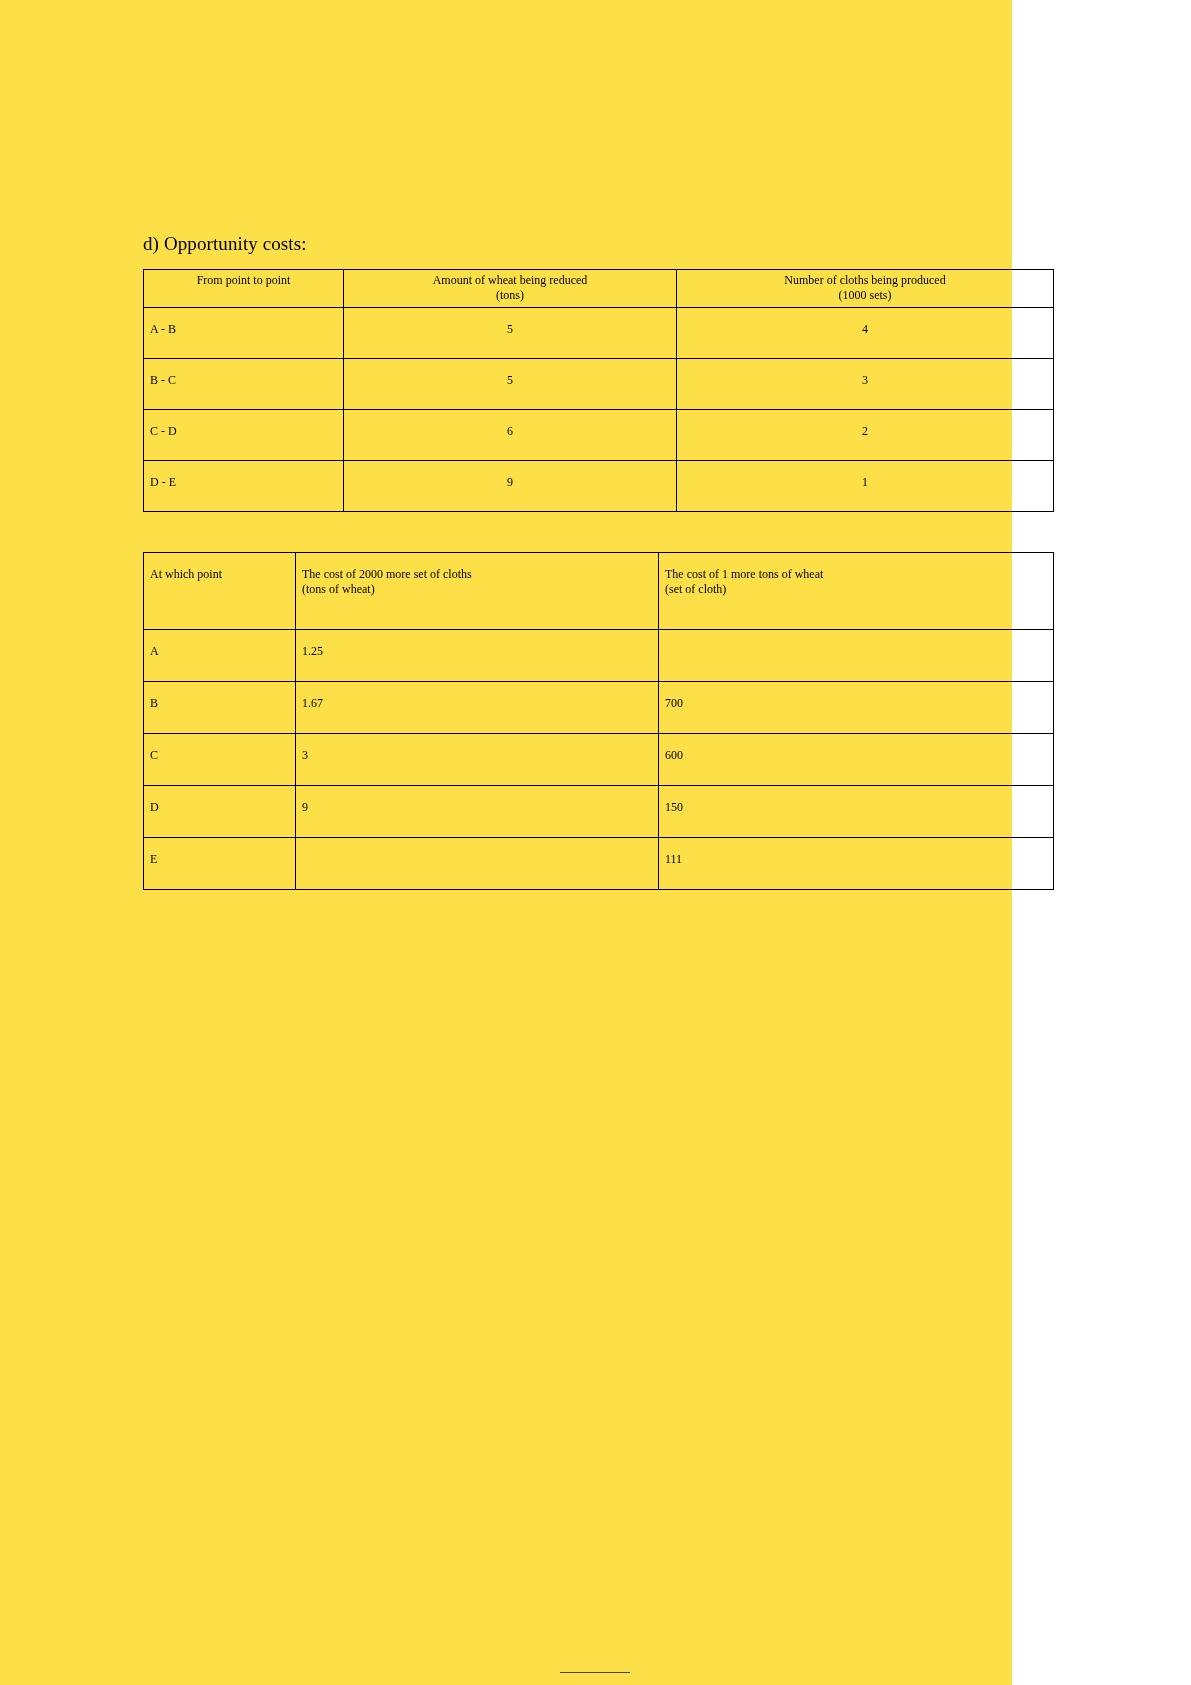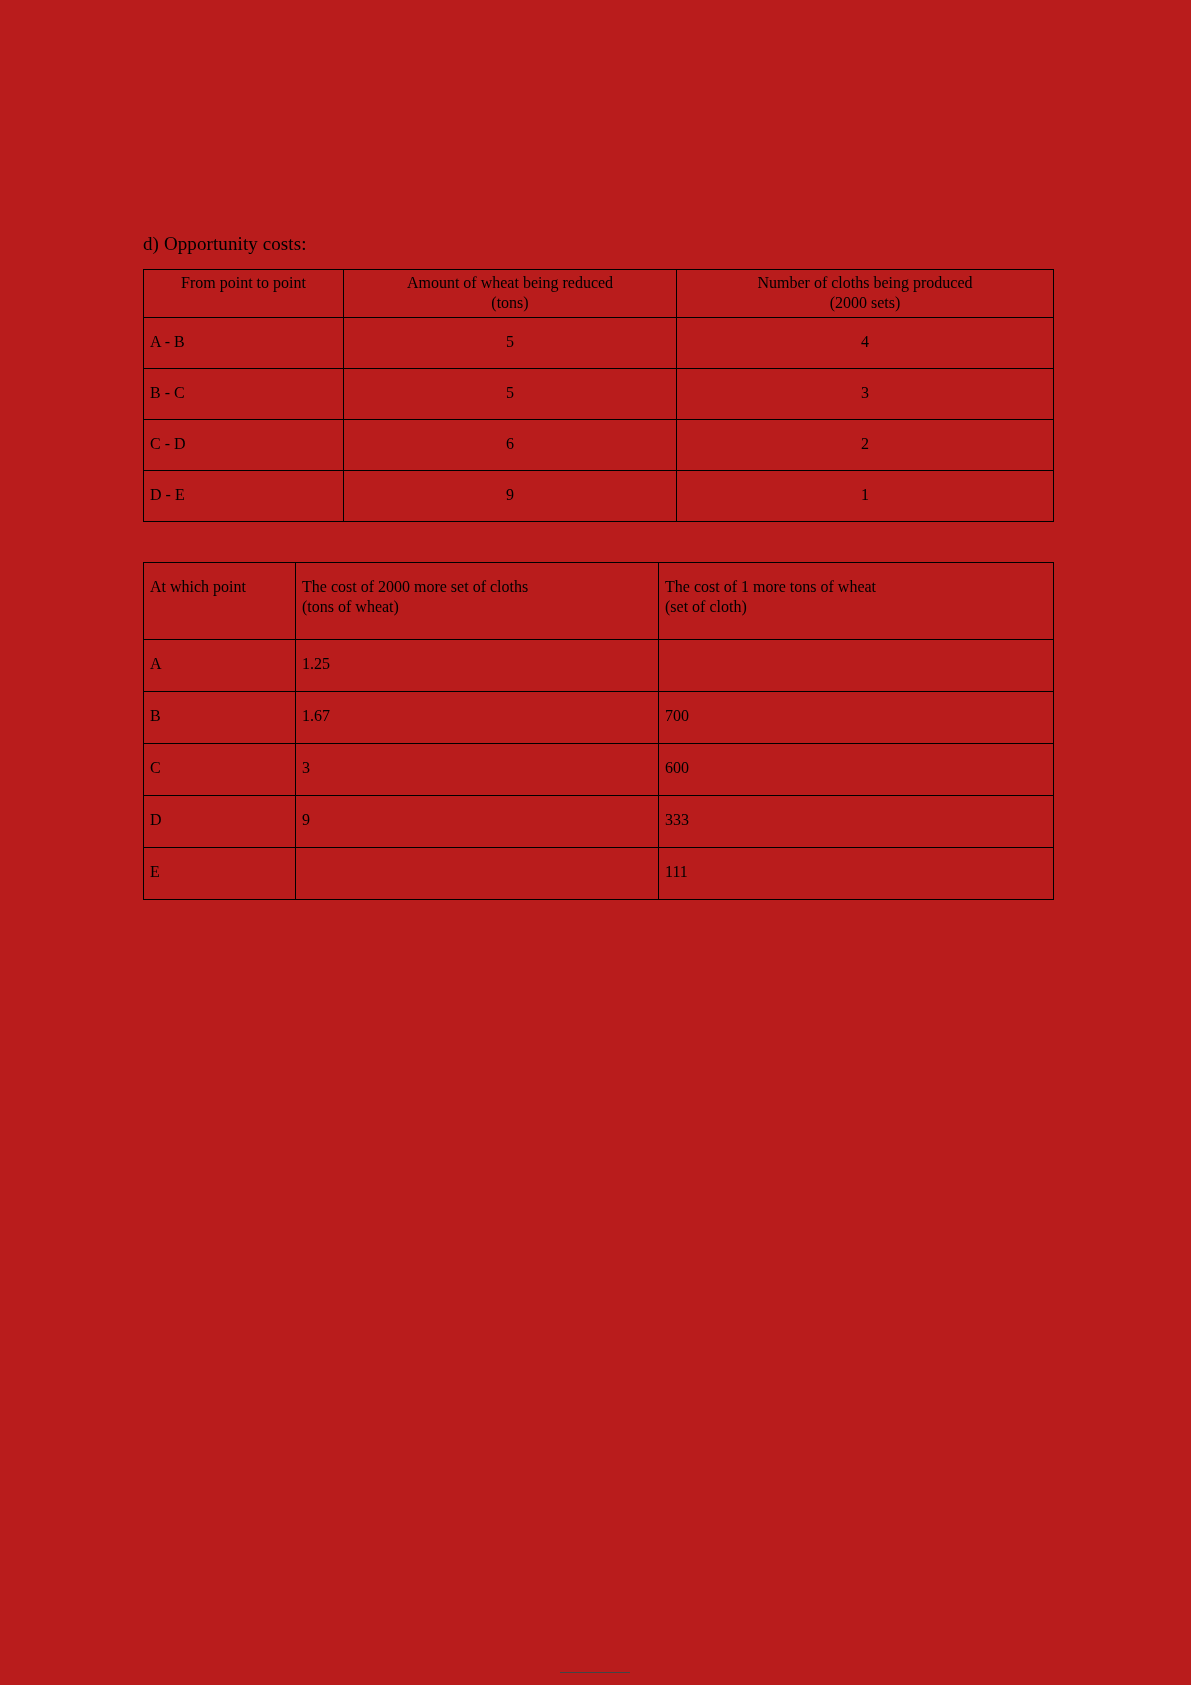--- a/index.html
+++ b/index.html
@@ -12,41 +12,41 @@
     height: 1685px;
     font-family: "Liberation Serif", serif;
     color: #000000;
     position: relative;
     overflow: hidden;
   }
   .page {
     position: absolute;
     top: 0;
     left: 0;
-    width: 1191px;
+    width: 1012px;
     height: 1685px;
-    background: #b91c1c;
+    background: #fde047;
   }
   .content {
     position: absolute;
     left: 143px;
     top: 232px;
     width: 910px;
   }
   .section-label {
     font-size: 19px;
     line-height: 1.3;
     margin: 0 0 12px 0;
     letter-spacing: 0.1px;
   }
   table.doc-table {
     border-collapse: collapse;
     width: 910px;
     table-layout: fixed;
-    font-size: 16px;
+    font-size: 12px;
   }
   table.doc-table td,
   table.doc-table th {
     border: 1px solid #000000;
     padding: 14px 6px;
     vertical-align: top;
     font-weight: normal;
     line-height: 1.25;
   }
   
@@ -100,21 +100,21 @@
         </colgroup>
       <thead>
         <tr>
           <th>From point to point</th>
           <th>
             <span>Amount of wheat being reduced</span><br>
             <span>(tons)</span>
           </th>
           <th>
             <span>Number of cloths being produced</span><br>
-            <span>(2000 sets)</span>
+            <span>(1000 sets)</span>
           </th>
         </tr>
       </thead>
       <tbody>
         <tr>
           <td class="left">A - B</td>
           <td class="center">5</td>
           <td class="center">4</td>
         </tr>
         <tr>
@@ -167,21 +167,21 @@
           <td>700</td>
         </tr>
         <tr>
           <td>C</td>
           <td>3</td>
           <td>600</td>
         </tr>
         <tr>
           <td>D</td>
           <td>9</td>
-          <td>333</td>
+          <td>150</td>
         </tr>
         <tr>
           <td>E</td>
           <td></td>
           <td>111</td>
         </tr>
       </tbody>
     </table>
 
   </div>

